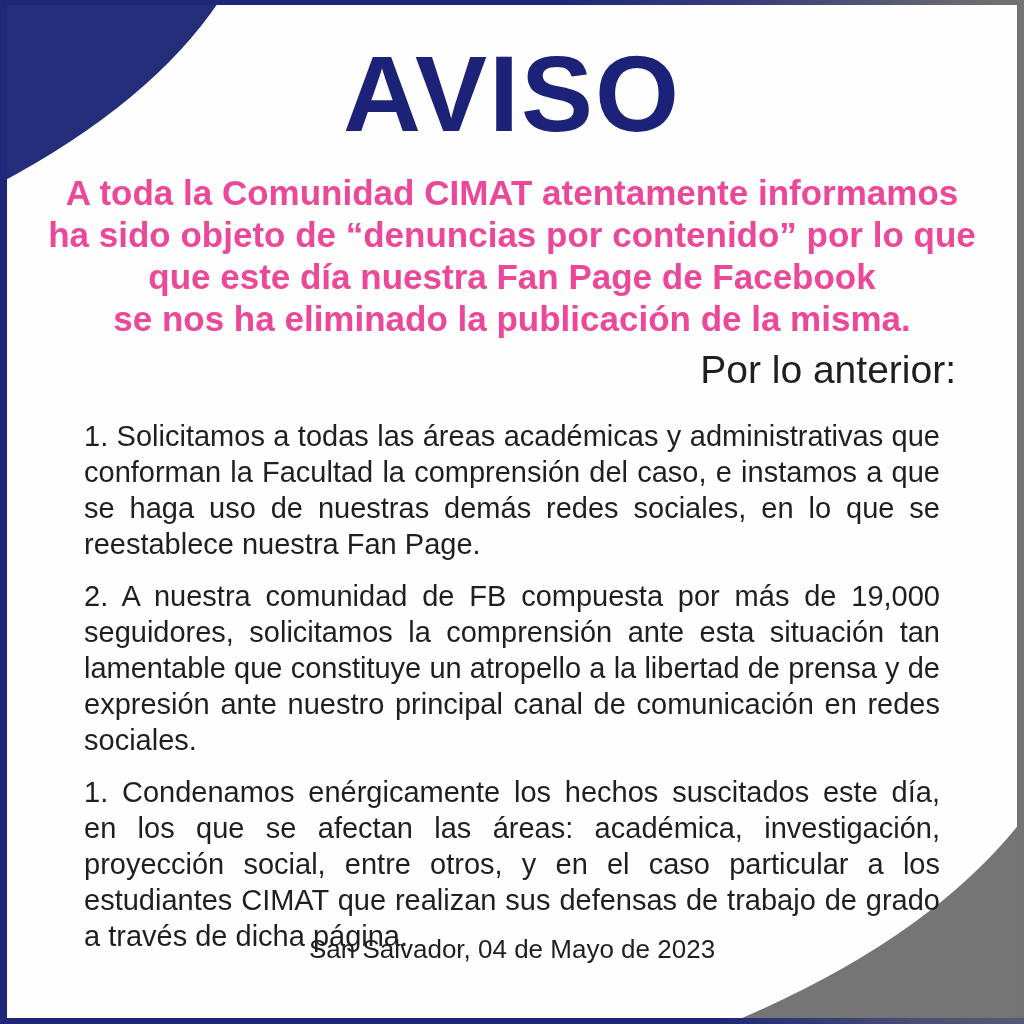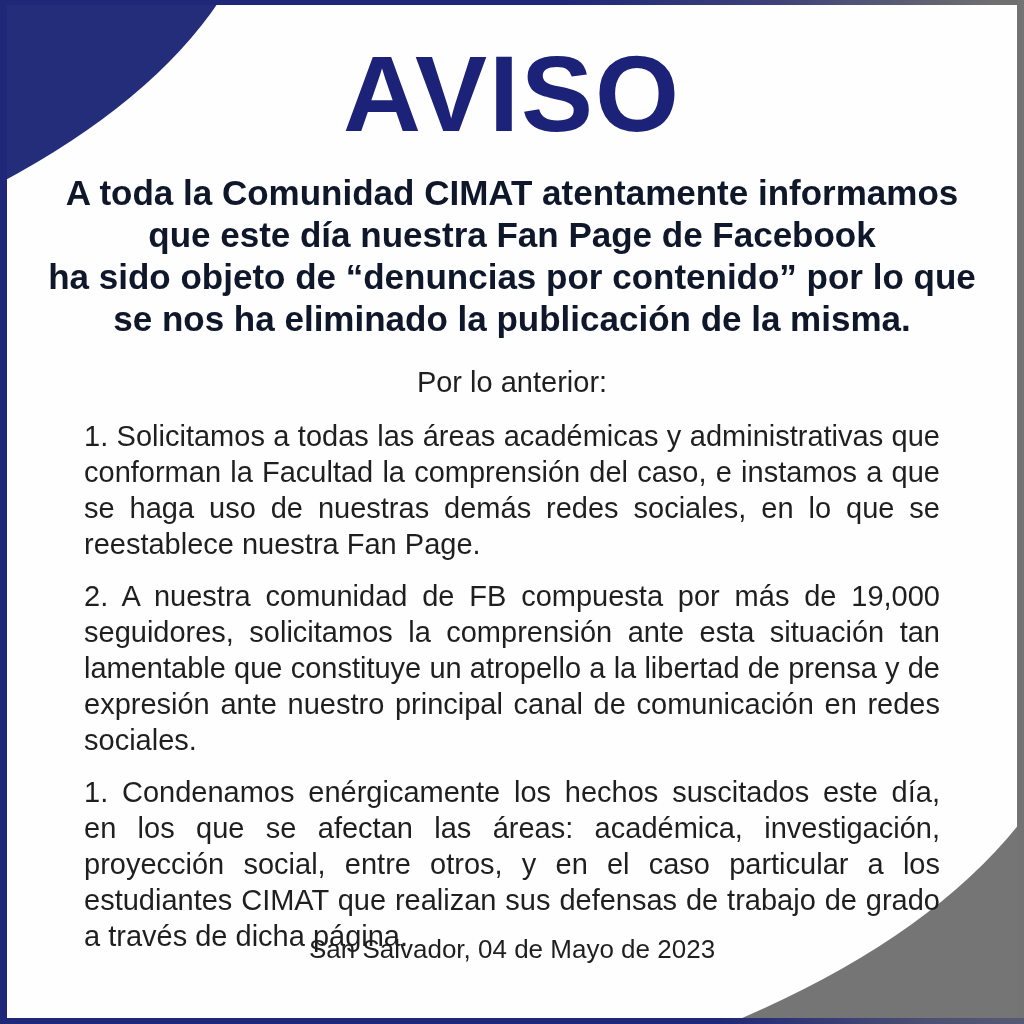--- a/index.html
+++ b/index.html
@@ -52,26 +52,26 @@
     letter-spacing: 2px;
     color: #1b2277;
     line-height: 1.0;
   }
   .headline {
     position: absolute; top: 172px; left: 20px; right: 20px;
     text-align: center;
     font-size: 35px;
     font-weight: 700;
     line-height: 42px;
-    color: #0f172a;
+    color: #ec4899;
   }
   .intro {
-    position: absolute; top: 364px; left: 68px; width: 888px;
-    text-align: center;
-    font-size: 29px;
+    position: absolute; top: 352px; left: 68px; width: 888px;
+    text-align: right;
+    font-size: 39px;
     color: #1f1f1f;
     line-height: 36px;
   }
   .list {
     position: absolute; top: 402px; left: 68px; width: 888px;
     font-size: 29px;
     color: #1f1f1f;
     line-height: 36px;
   }
   .list p {
@@ -100,22 +100,22 @@
   <div class="border-top"></div>
   <div class="border-right"></div>
   <div class="border-bottom"></div>
 
   <div class="content">
 
     <h1 class="title">AVISO</h1>
 
     <div class="headline">
       <div>A toda la Comunidad CIMAT atentamente informamos</div>
+      <div>ha sido objeto de “denuncias por contenido” por lo que</div>
       <div>que este día nuestra Fan Page de Facebook</div>
-      <div>ha sido objeto de “denuncias por contenido” por lo que</div>
       <div>se nos ha eliminado la publicación de la misma.</div>
     </div>
 
     <div class="intro">Por lo anterior:</div>
 
     <div class="list">
       <p>1. Solicitamos a todas las áreas académicas y administrativas que conforman la Facultad la comprensión del caso, e instamos a que se haga uso de nuestras demás redes sociales, en lo que se reestablece nuestra Fan Page.</p>
       <p>2. A nuestra comunidad de FB compuesta por más de 19,000 seguidores, solicitamos la comprensión ante esta situación tan lamentable que constituye un atropello a la libertad de prensa y de expresión ante nuestro principal canal de comunicación en redes sociales.</p>
       <p>1. Condenamos enérgicamente los hechos suscitados este día, en los que se afectan las áreas: académica, investigación, proyección social, entre otros, y en el caso particular a los estudiantes CIMAT que realizan sus defensas de trabajo de grado a través de dicha página.</p>
     </div>

